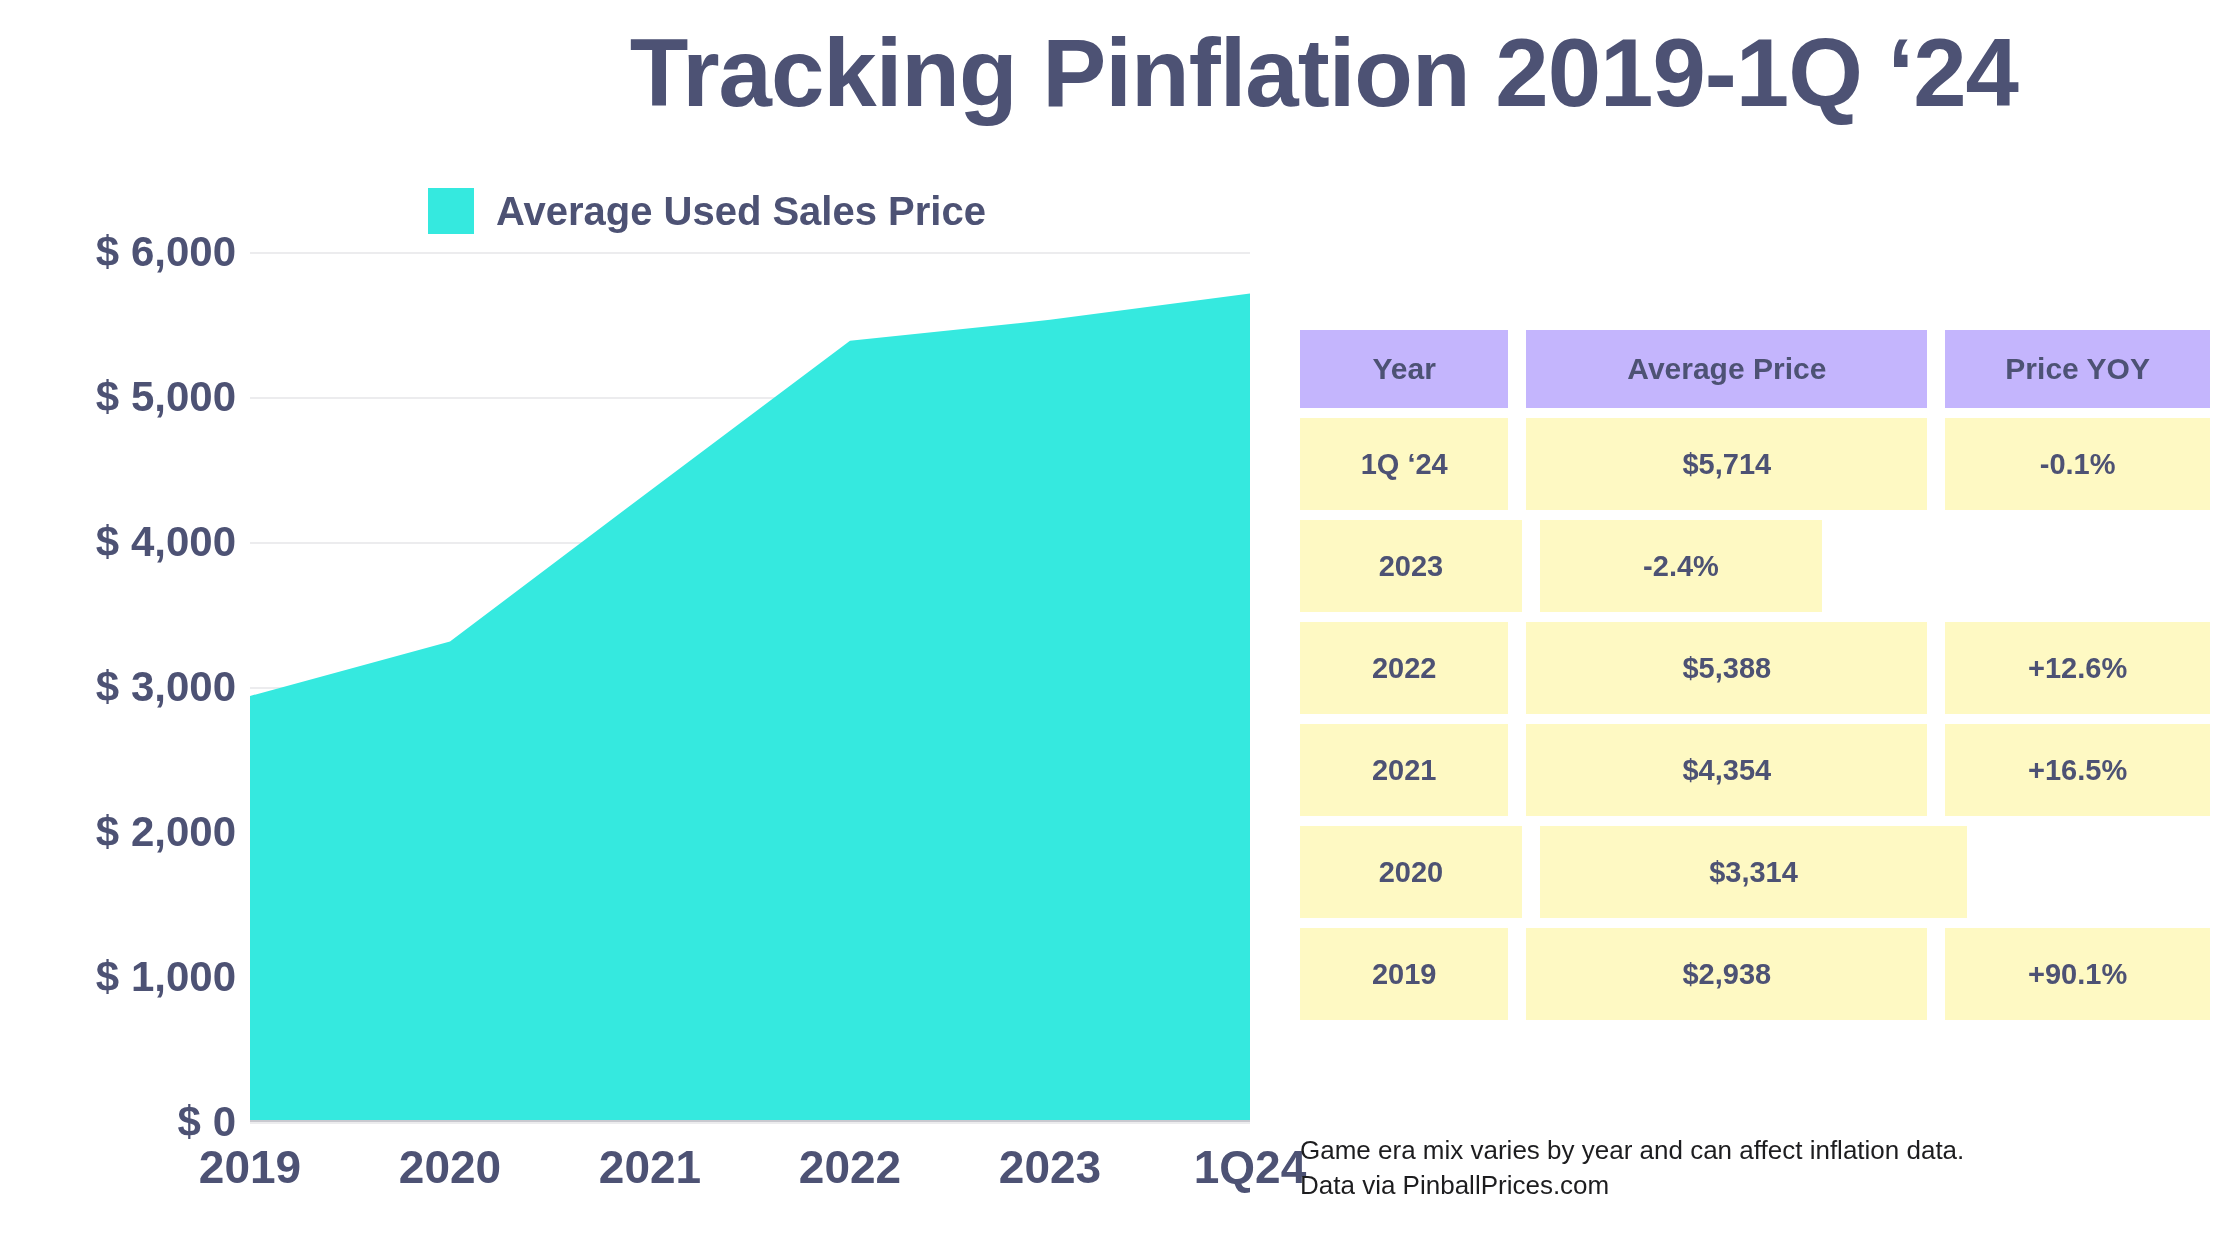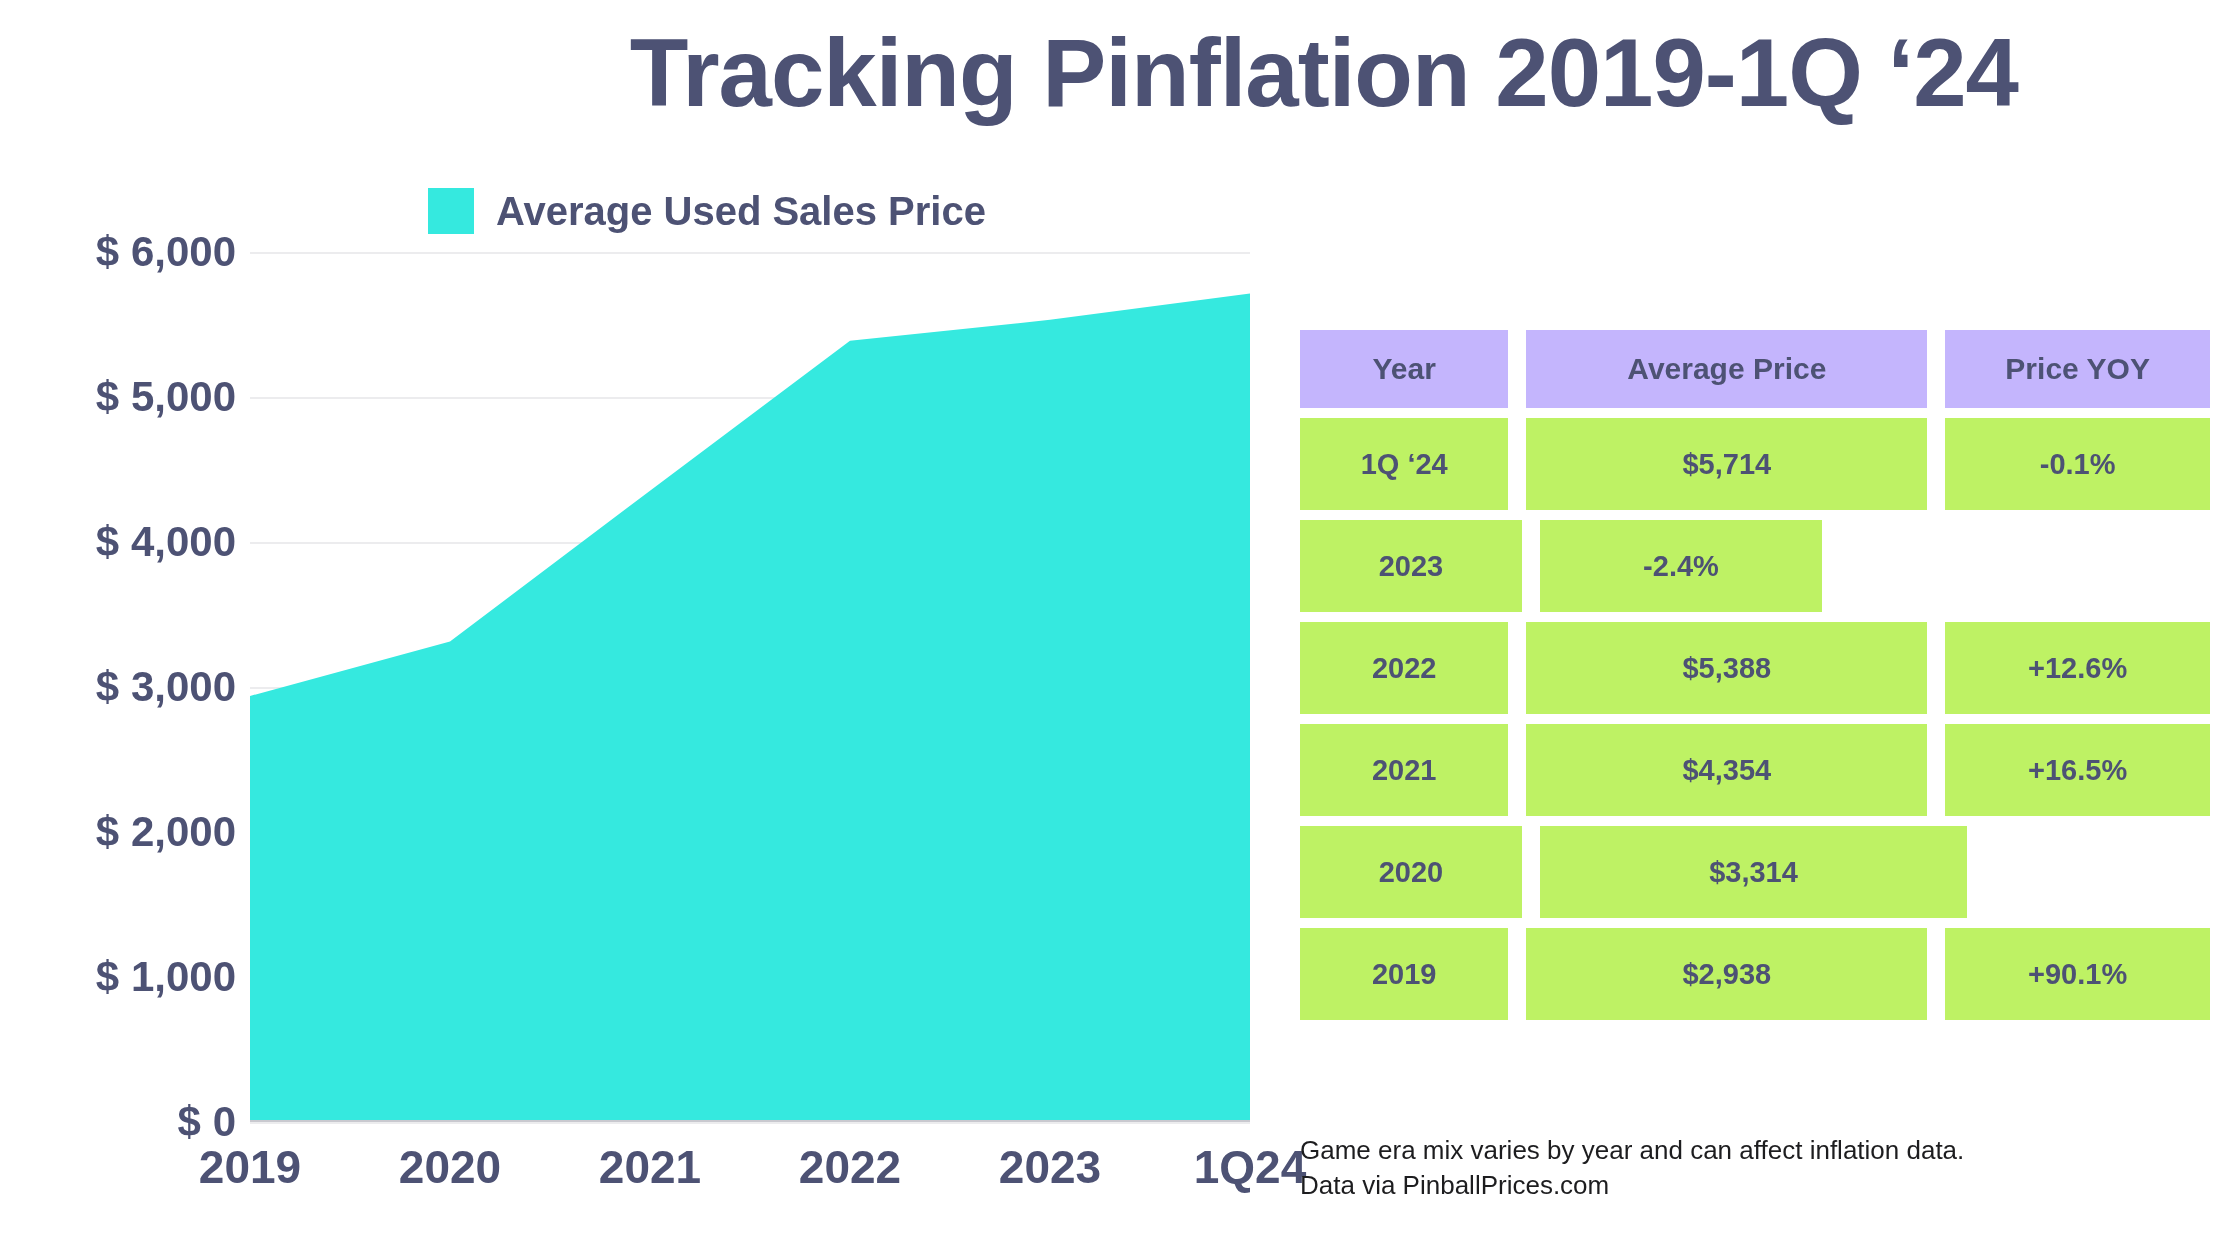--- a/index.html
+++ b/index.html
@@ -135,21 +135,21 @@
   }
   .table-row {
     display: flex;
     gap: 18px;
     margin-bottom: 10px;
   }
   .cell {
     display: flex;
     align-items: center;
     justify-content: center;
-    background: #bef264;
+    background: #fef9c3;
     color: #4d5274;
     font-size: 29px;
     font-weight: bold;
     height: 92px;
     white-space: nowrap;
   }
   .table-row.header .cell {
     background: #c4b5fd;
     height: 78px;
     font-size: 30px;

